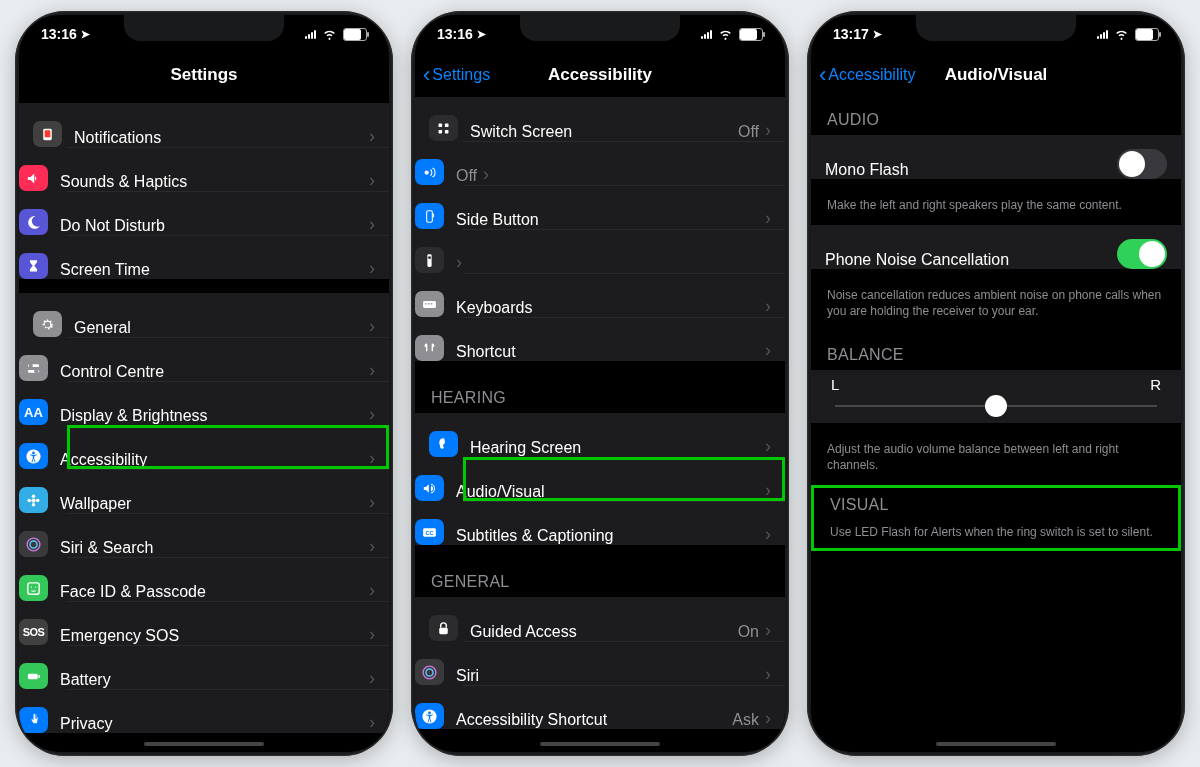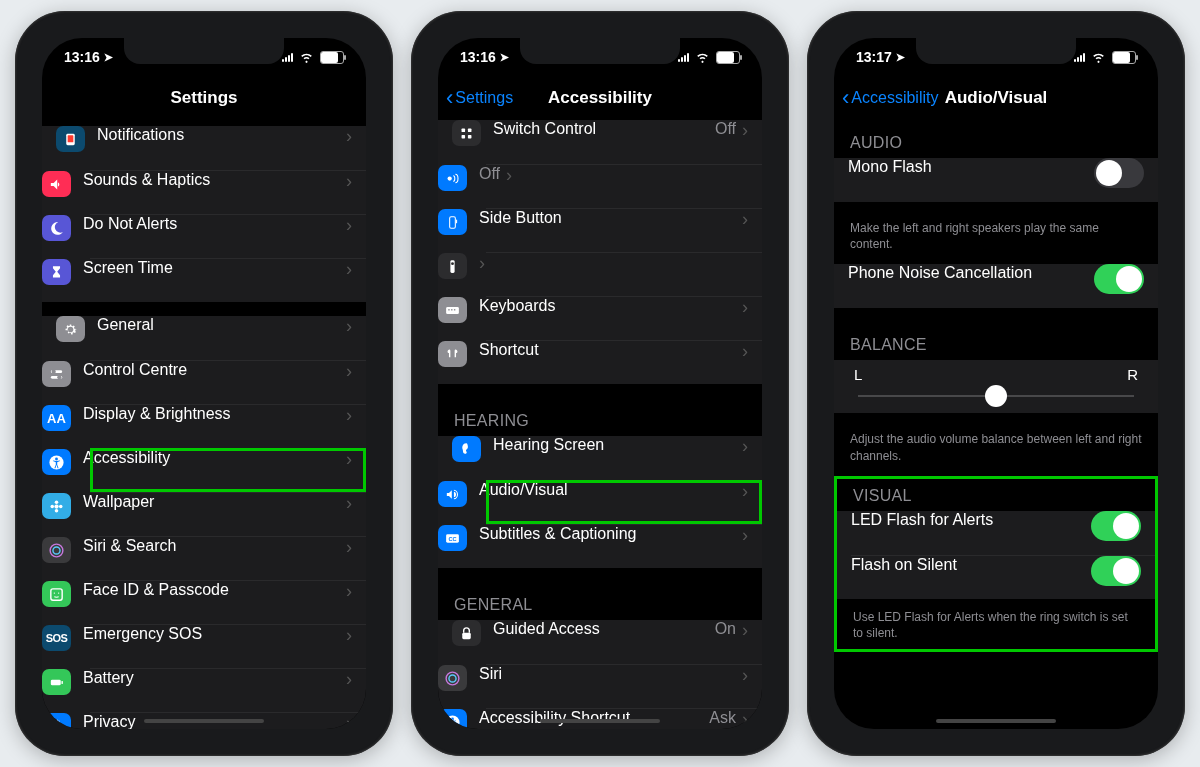--- a/index.html
+++ b/index.html
@@ -9,21 +9,21 @@
     --cell:#1c1c1e;
     --cell-sep:#2a2a2c;
     --text:#fff;
     --muted:#8e8e93;
     --blue:#0a84ff;
     --green:#30d158;
     --highlight:#00c800;
   }
   html,body{margin:0;padding:0;background:var(--bg);font-family:-apple-system,Helvetica,Arial,sans-serif;}
   .stage{width:1200px;height:767px;display:flex;justify-content:space-around;align-items:center;box-sizing:border-box;padding:10px 6px;}
-  .phone{width:378px;height:745px;background:var(--phone-border);border-radius:50px;padding:27px;box-sizing:border-box;box-shadow:0 4px 20px rgba(0,0,0,.25), inset 0 0 2px 1px #333;position:relative;}
+  .phone{width:378px;height:745px;background:var(--phone-border);border-radius:50px;padding:4px;box-sizing:border-box;box-shadow:0 4px 20px rgba(0,0,0,.25), inset 0 0 2px 1px #333;position:relative;}
   .screen{width:100%;height:100%;background:var(--screen);border-radius:40px;overflow:hidden;position:relative;color:var(--text);}
   .notch{position:absolute;top:0;left:50%;transform:translateX(-50%);width:160px;height:26px;background:var(--phone-border);border-bottom-left-radius:16px;border-bottom-right-radius:16px;z-index:5;}
   .home-indicator{position:absolute;bottom:6px;left:50%;transform:translateX(-50%);width:120px;height:4px;background:#444;border-radius:3px;}
   .statusbar{height:38px;display:flex;justify-content:space-between;align-items:center;padding:0 22px;font-size:14px;font-weight:600;}
   .sb-left{display:flex;align-items:center;gap:4px;}
   .sb-right{display:flex;align-items:center;gap:5px;}
   .arrow-loc{font-size:11px;}
   .sig{display:flex;align-items:flex-end;gap:1px;height:10px;}
   .sig span{width:2px;background:#fff;border-radius:1px;}
   .sig span:nth-child(1){height:3px}.sig span:nth-child(2){height:5px}.sig span:nth-child(3){height:7px}.sig span:nth-child(4){height:9px}
@@ -31,37 +31,37 @@
   .batt{width:22px;height:11px;border:1px solid #aaa;border-radius:3px;position:relative;}
   .batt::after{content:"";position:absolute;right:-3px;top:3px;width:2px;height:5px;background:#aaa;border-radius:1px;}
   .batt i{display:block;width:75%;height:100%;background:#fff;border-radius:2px;}
   .navbar{height:44px;display:flex;align-items:center;justify-content:center;position:relative;font-size:17px;font-weight:600;}
   .navbar .back{position:absolute;left:8px;display:flex;align-items:center;color:var(--blue);font-weight:400;font-size:16px;}
   .navbar .back .chev{font-size:22px;font-weight:300;margin-right:2px;}
   .content{height:calc(100% - 82px);overflow:hidden;}
   .section-header{font-size:16px;color:var(--muted);text-transform:uppercase;padding:14px 16px 6px;letter-spacing:.3px;}
   .group{background:var(--cell);margin:6px 0 14px;}
   .group.tight{margin-top:0;}
-  .row{display:flex;align-items:flex-start;height:44px;padding:0 14px;position:relative;box-sizing:border-box;}
+  .row{display:flex;align-items:flex-end;height:44px;padding:0 14px;position:relative;box-sizing:border-box;}
   .row + .row{border-top:1px solid var(--cell-sep);margin-left:48px;padding-left:0;}
   .row + .row .icon{margin-left:-48px;}
   .group.no-icons .row + .row{margin-left:14px;}
   .row .icon{width:29px;height:26px;border-radius:7px;display:flex;align-items:center;justify-content:center;margin-right:12px;flex-shrink:0;font-size:16px;color:#fff;}
   .row .label{flex:1;font-size:16px;color:#fff;display:flex;align-items:center;}
   .row .value{color:var(--muted);font-size:16px;margin-right:6px;}
   .row .chev-r{color:#555;font-size:18px;font-weight:300;}
   .toggle{width:50px;height:30px;border-radius:15px;background:#39393d;position:relative;flex-shrink:0;}
   .toggle.on{background:var(--green);}
   .toggle .knob{position:absolute;top:2px;left:2px;width:26px;height:26px;border-radius:50%;background:#fff;transition:left .2s;}
   .toggle.on .knob{left:22px;}
   .footer-text{font-size:12px;color:var(--muted);padding:4px 16px 12px;line-height:1.35;}
   .highlight{outline:3px solid var(--highlight);outline-offset:-3px;}
   .highlight-block{border:3px solid var(--highlight);margin:0;}
   
-  .ic-red{background:#0c4a6e}.ic-pink{background:#ff2d55}.ic-purple{background:#5856d6}
+  .ic-red{background:#404040}.ic-pink{background:#ff2d55}.ic-purple{background:#5856d6}
   .ic-blue{background:#007aff}.ic-grey{background:#8e8e93}.ic-teal{background:#32ade6}
   .ic-green{background:#34c759}.ic-dark{background:#3a3a3c}.ic-darker{background:#2c2c2e}
   
   .slider-wrap{padding:0 14px 6px;}
   .slider-labels{display:flex;justify-content:space-between;color:#fff;font-size:15px;padding:0 6px 0;margin-bottom:6px;}
   .slider-track{height:2px;background:#48484a;position:relative;margin:12px 10px 8px;}
   .slider-thumb{position:absolute;top:50%;left:50%;transform:translate(-50%,-50%);width:22px;height:22px;border-radius:50%;background:#fff;}
   .svg-ic{width:17px;height:17px;fill:#fff;}
 </style>
 </head>
@@ -117,21 +117,21 @@
               </span>
               <span class="label">Sounds &amp; Haptics</span>
               <span class="chev-r">›</span>
             </div>
             <div class="row">
               <span class="icon ic-purple">
                 <svg class="svg-ic" viewBox="0 0 24 24">
                   <path fill="#fff" d="M14 3a9 9 0 1 0 7 14 7 7 0 0 1-7-14z"></path>
                 </svg>
               </span>
-              <span class="label">Do Not Alerts</span>
+              <span class="label">Do Not Disturb</span>
               <span class="chev-r">›</span>
             </div>
             <div class="row">
               <span class="icon ic-purple">
                 <svg class="svg-ic" viewBox="0 0 24 24">
                   <path fill="#fff" d="M7 3h10v3l-4 5 4 5v3H7v-3l4-5-4-5V3z"></path>
                 </svg>
               </span>
               <span class="label">Screen Time</span>
               <span class="chev-r">›</span>
@@ -278,21 +278,21 @@
         <div class="group tight" id="p2top">
             <div class="row">
               <span class="icon ic-darker">
                 <svg class="svg-ic" viewBox="0 0 24 24">
                   <rect x="5" y="5" width="5" height="5" rx="1" fill="#fff"></rect>
                   <rect x="14" y="5" width="5" height="5" rx="1" fill="#fff"></rect>
                   <rect x="5" y="14" width="5" height="5" rx="1" fill="#fff"></rect>
                   <rect x="14" y="14" width="5" height="5" rx="1" fill="#fff"></rect>
                 </svg>
               </span>
-              <span class="label">Switch Control</span>
+              <span class="label">Switch Screen</span>
               <span class="value">Off</span>
               <span class="chev-r">›</span>
             </div>
             <div class="row">
               <span class="icon ic-blue">
                 <svg class="svg-ic" viewBox="0 0 24 24">
                   <circle cx="8" cy="12" r="3" fill="#fff"></circle>
                   <path d="M13 8c3 0 3 8 0 8M16 6c5 0 5 12 0 12" stroke="#fff" stroke-width="1.5" fill="none"></path>
                 </svg>
               </span>
@@ -456,51 +456,38 @@
         <div class="footer-text">Make the left and right speakers play the same content.</div>
 
         <div class="group tight no-icons">
           <div class="row">
             <span class="label">Phone Noise Cancellation</span>
             <span class="toggle on" id="tg-noise">
                 <span class="knob"></span>
               </span>
           </div>
         </div>
+        <div class="footer-text">Noise cancellation reduces ambient noise on phone calls when you are holding the receiver to your ear.</div>
 
         <div class="section-header">Balance</div>
         <div class="group tight no-icons" style="padding:6px 0 2px;">
           <div class="slider-wrap">
             <div class="slider-labels">
                 <span>L</span>
                 <span>R</span>
               </div>
             <div class="slider-track">
                 <div class="slider-thumb"></div>
               </div>
           </div>
         </div>
         <div class="footer-text">Adjust the audio volume balance between left and right channels.</div>
 
         <div class="highlight-block">
           <div class="section-header" style="padding-top:8px">Visual</div>
-          <div class="group tight no-icons" style="margin-bottom:6px;">
-            <div class="row">
-              <span class="label">LED Flash for Alerts</span>
-              <span class="toggle on" id="tg-led">
-                  <span class="knob"></span>
-                </span>
-            </div>
-            <div class="row">
-              <span class="label">Flash on Silent</span>
-              <span class="toggle on" id="tg-silent">
-                  <span class="knob"></span>
-                </span>
-            </div>
-          </div>
           <div class="footer-text" style="padding-bottom:8px">Use LED Flash for Alerts when the ring switch is set to silent.</div>
         </div>
       </div>
       <div class="home-indicator"></div>
     </div>
   </div>
 
 </div>
 
 </body></html>

